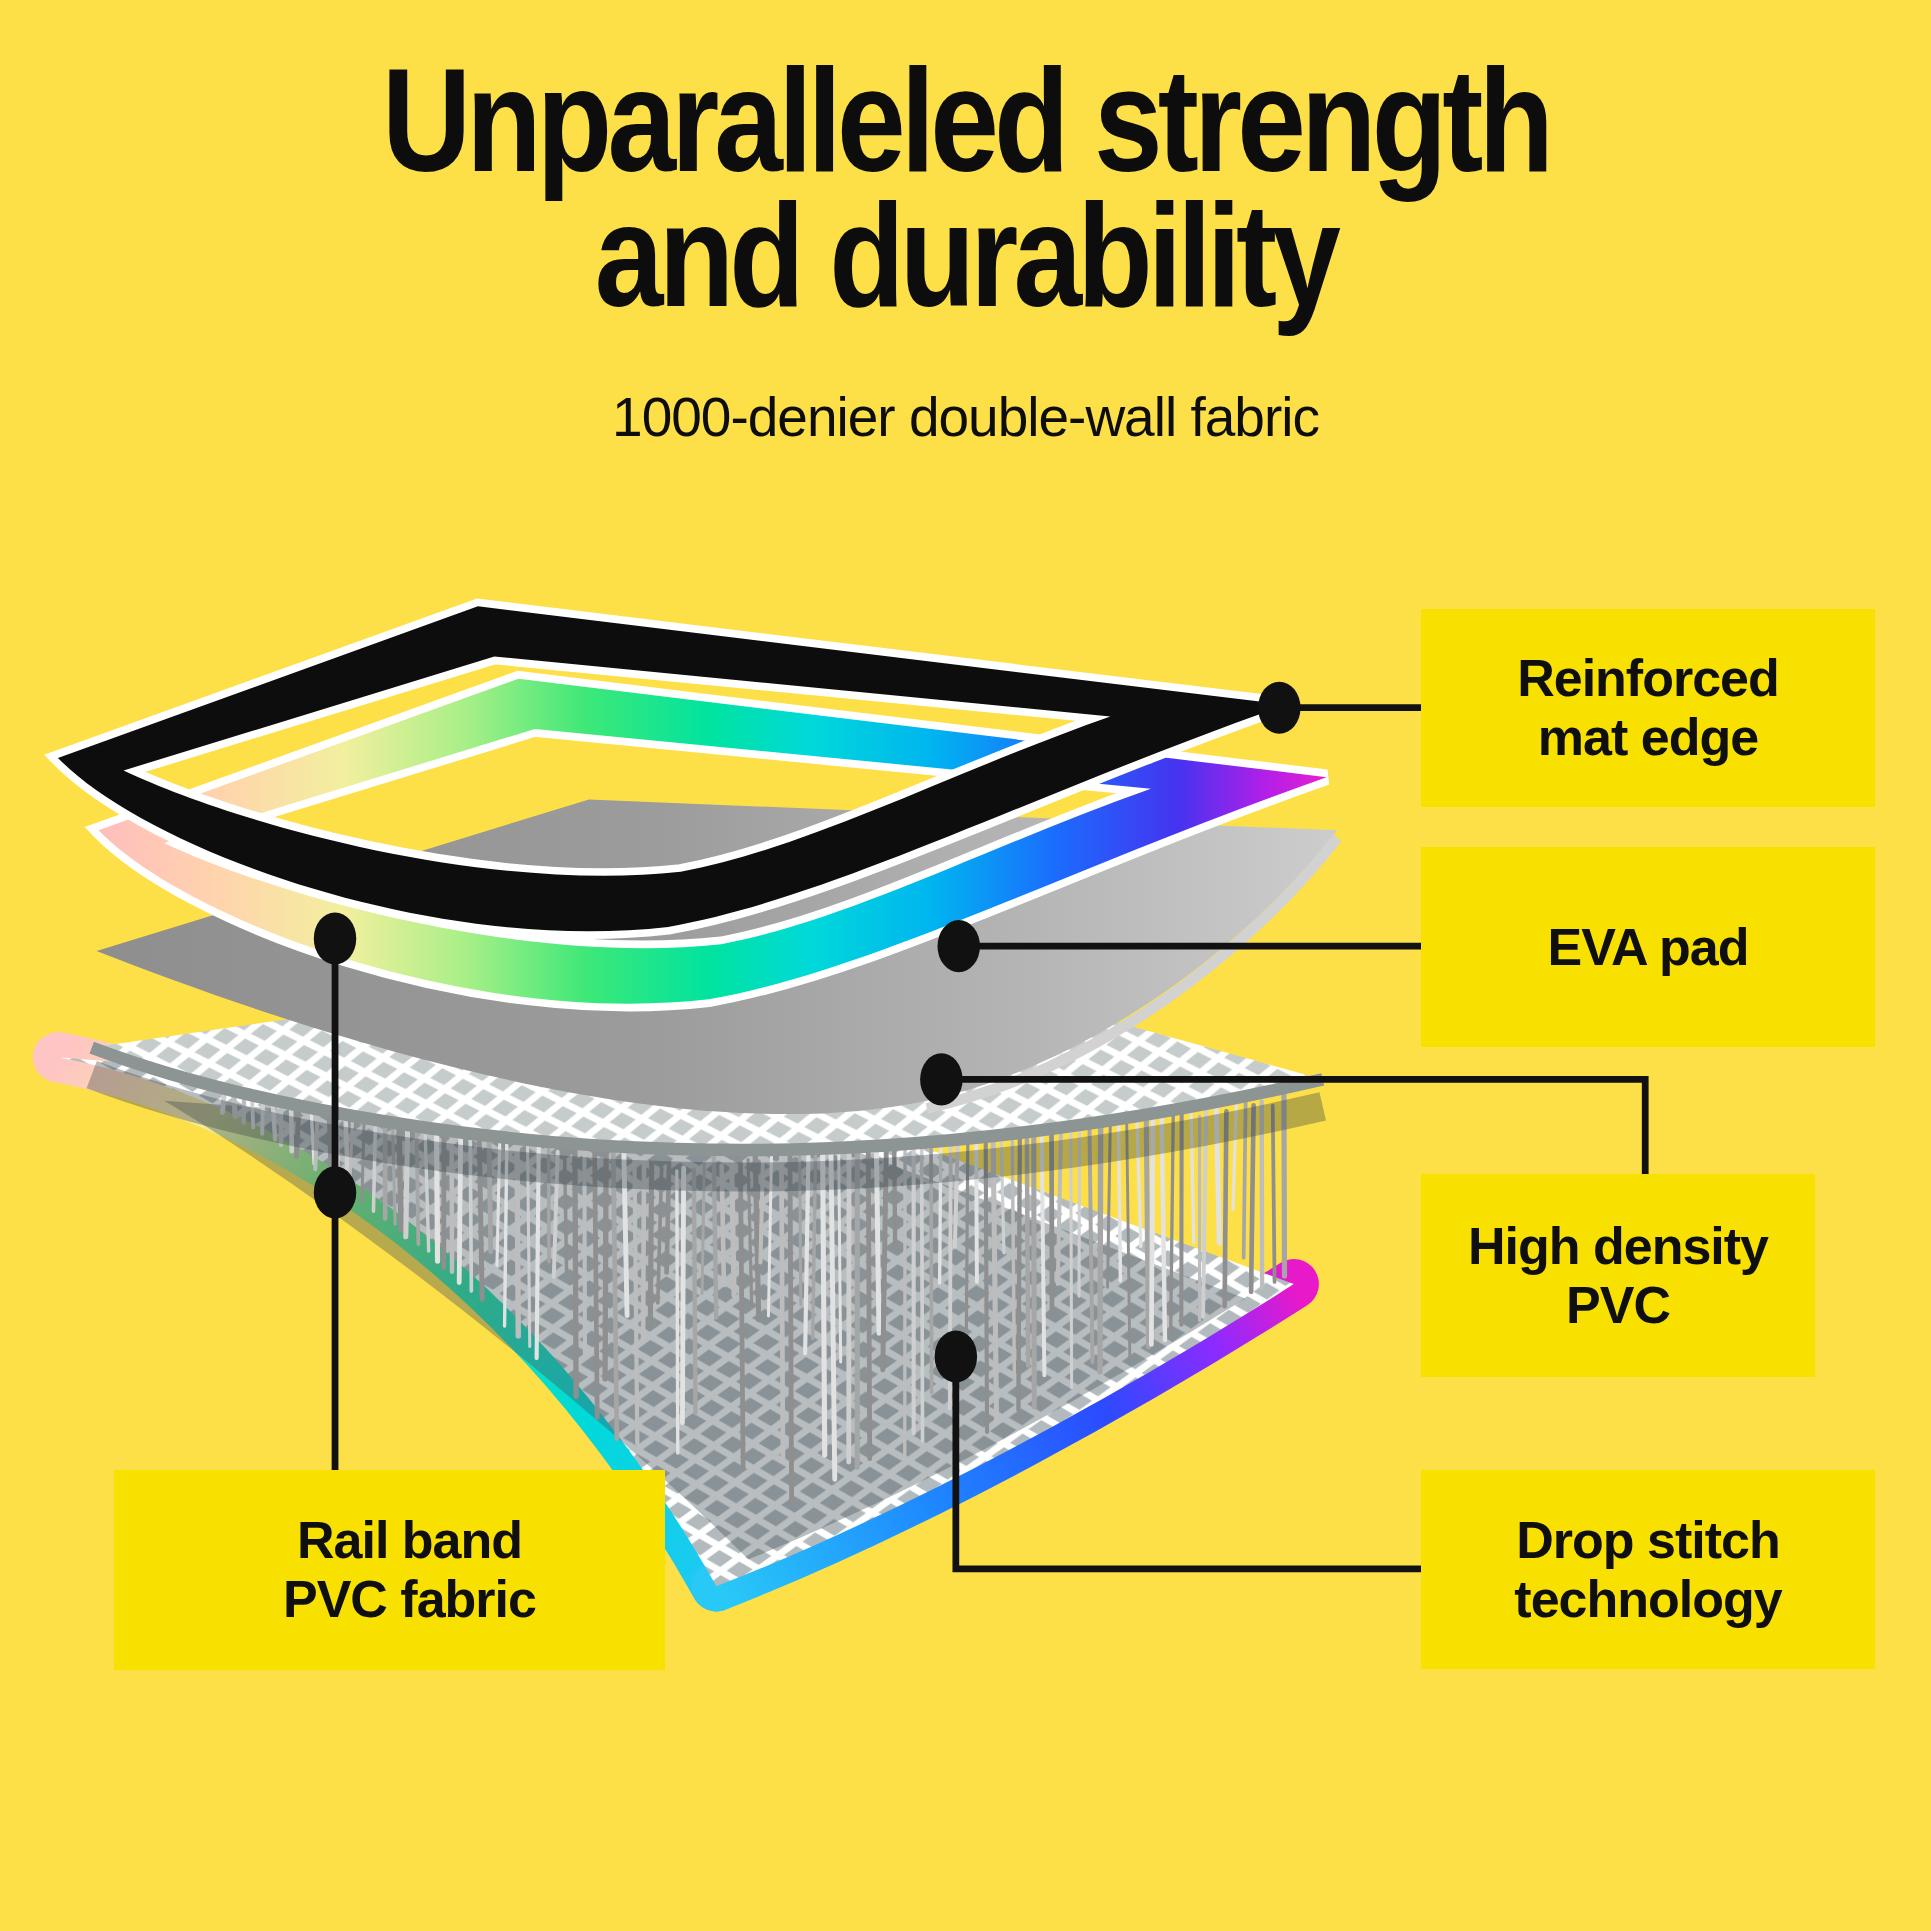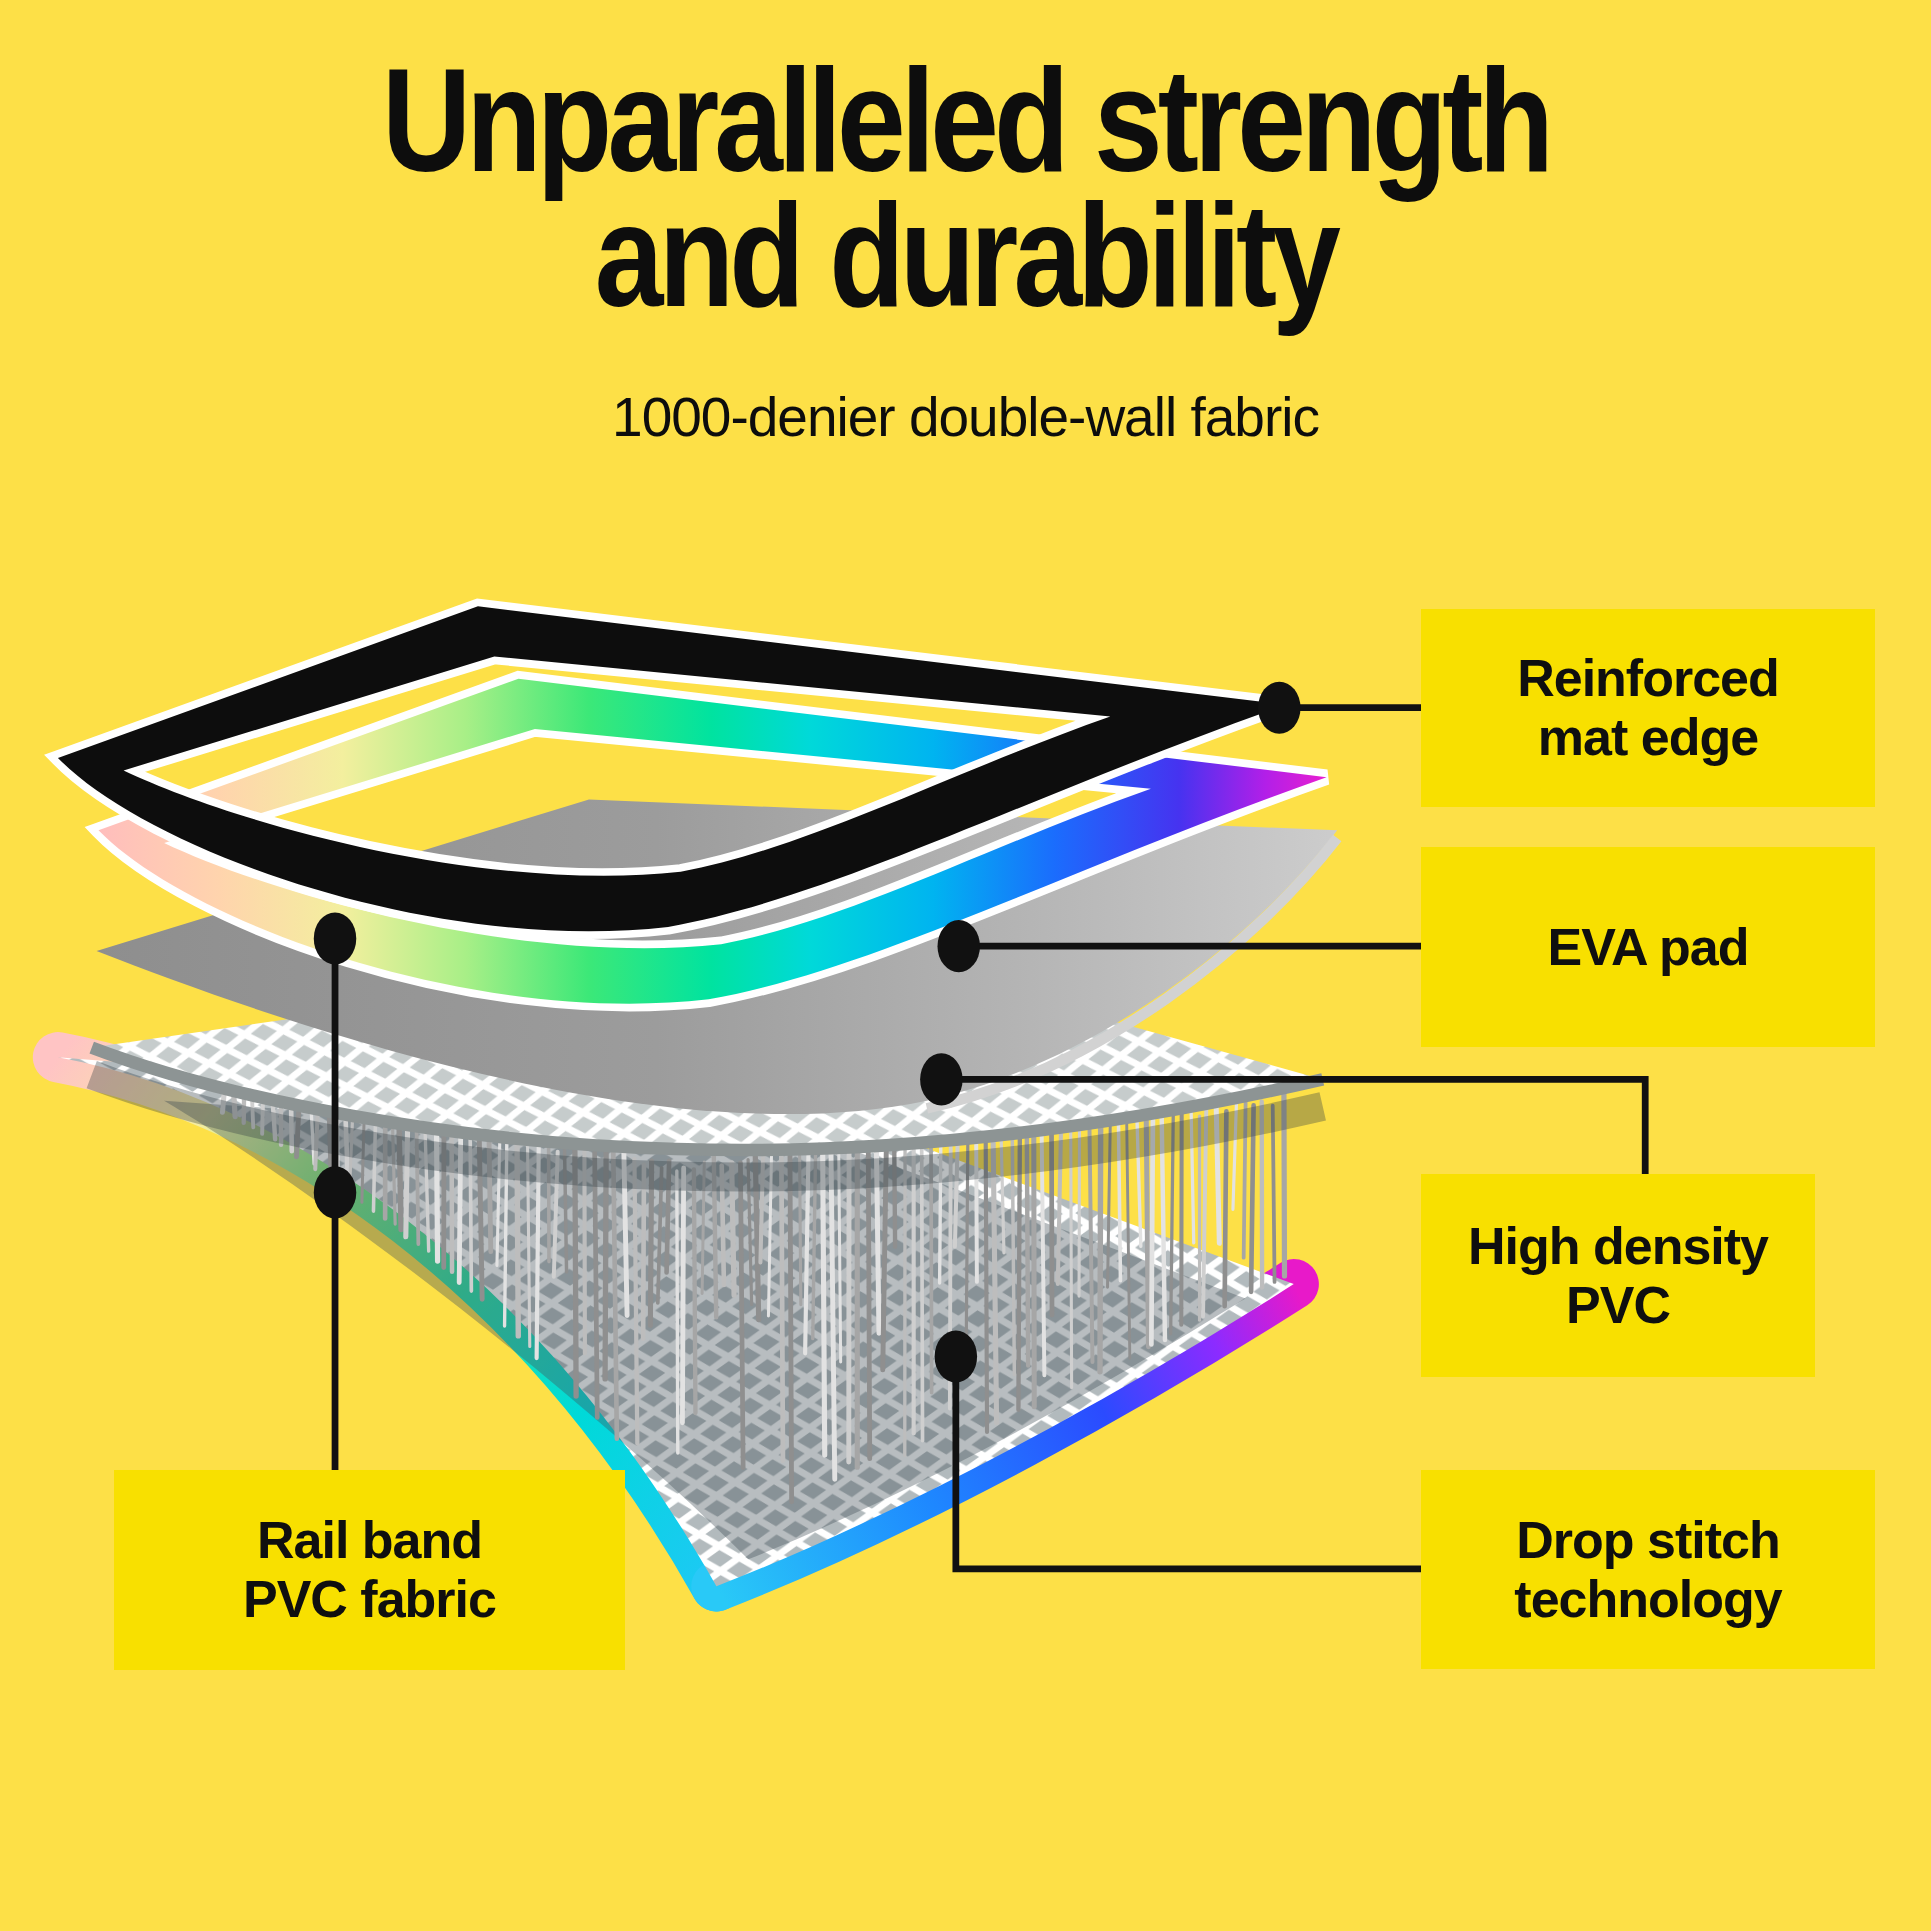--- a/index.html
+++ b/index.html
@@ -19,21 +19,21 @@
   .dot{fill:var(--connector,#111);stroke:none;}
 
   .label{position:absolute;display:flex;flex-direction:column;justify-content:center;
          align-items:center;background:var(--accent,#F8E000);color:var(--ink,#0f0f0f);
          font-weight:bold;font-size:52px;line-height:1.13;letter-spacing:-1px;text-align:center;}
   .label span:empty{display:none;}
   #lb1{left:1421px;top:609px;width:454px;height:198px;}
   #lb2{left:1421px;top:847px;width:454px;height:200px;}
   #lb3{left:1421px;top:1174px;width:394px;height:203px;}
   #lb4{left:1421px;top:1470px;width:454px;height:199px;}
-  #lb5{left:114px;top:1470px;width:511px;height:200px;}
+  #lb5{left:114px;top:1470px;width:511px;height:200px;padding-left:40px;}
 </style>
 </head>
 <body>
 
 <div class="stage">
 
   <div class="title">
     <span class="tline">Unparalleled strength</span>
     <span class="tline">and durability</span>
   </div>

